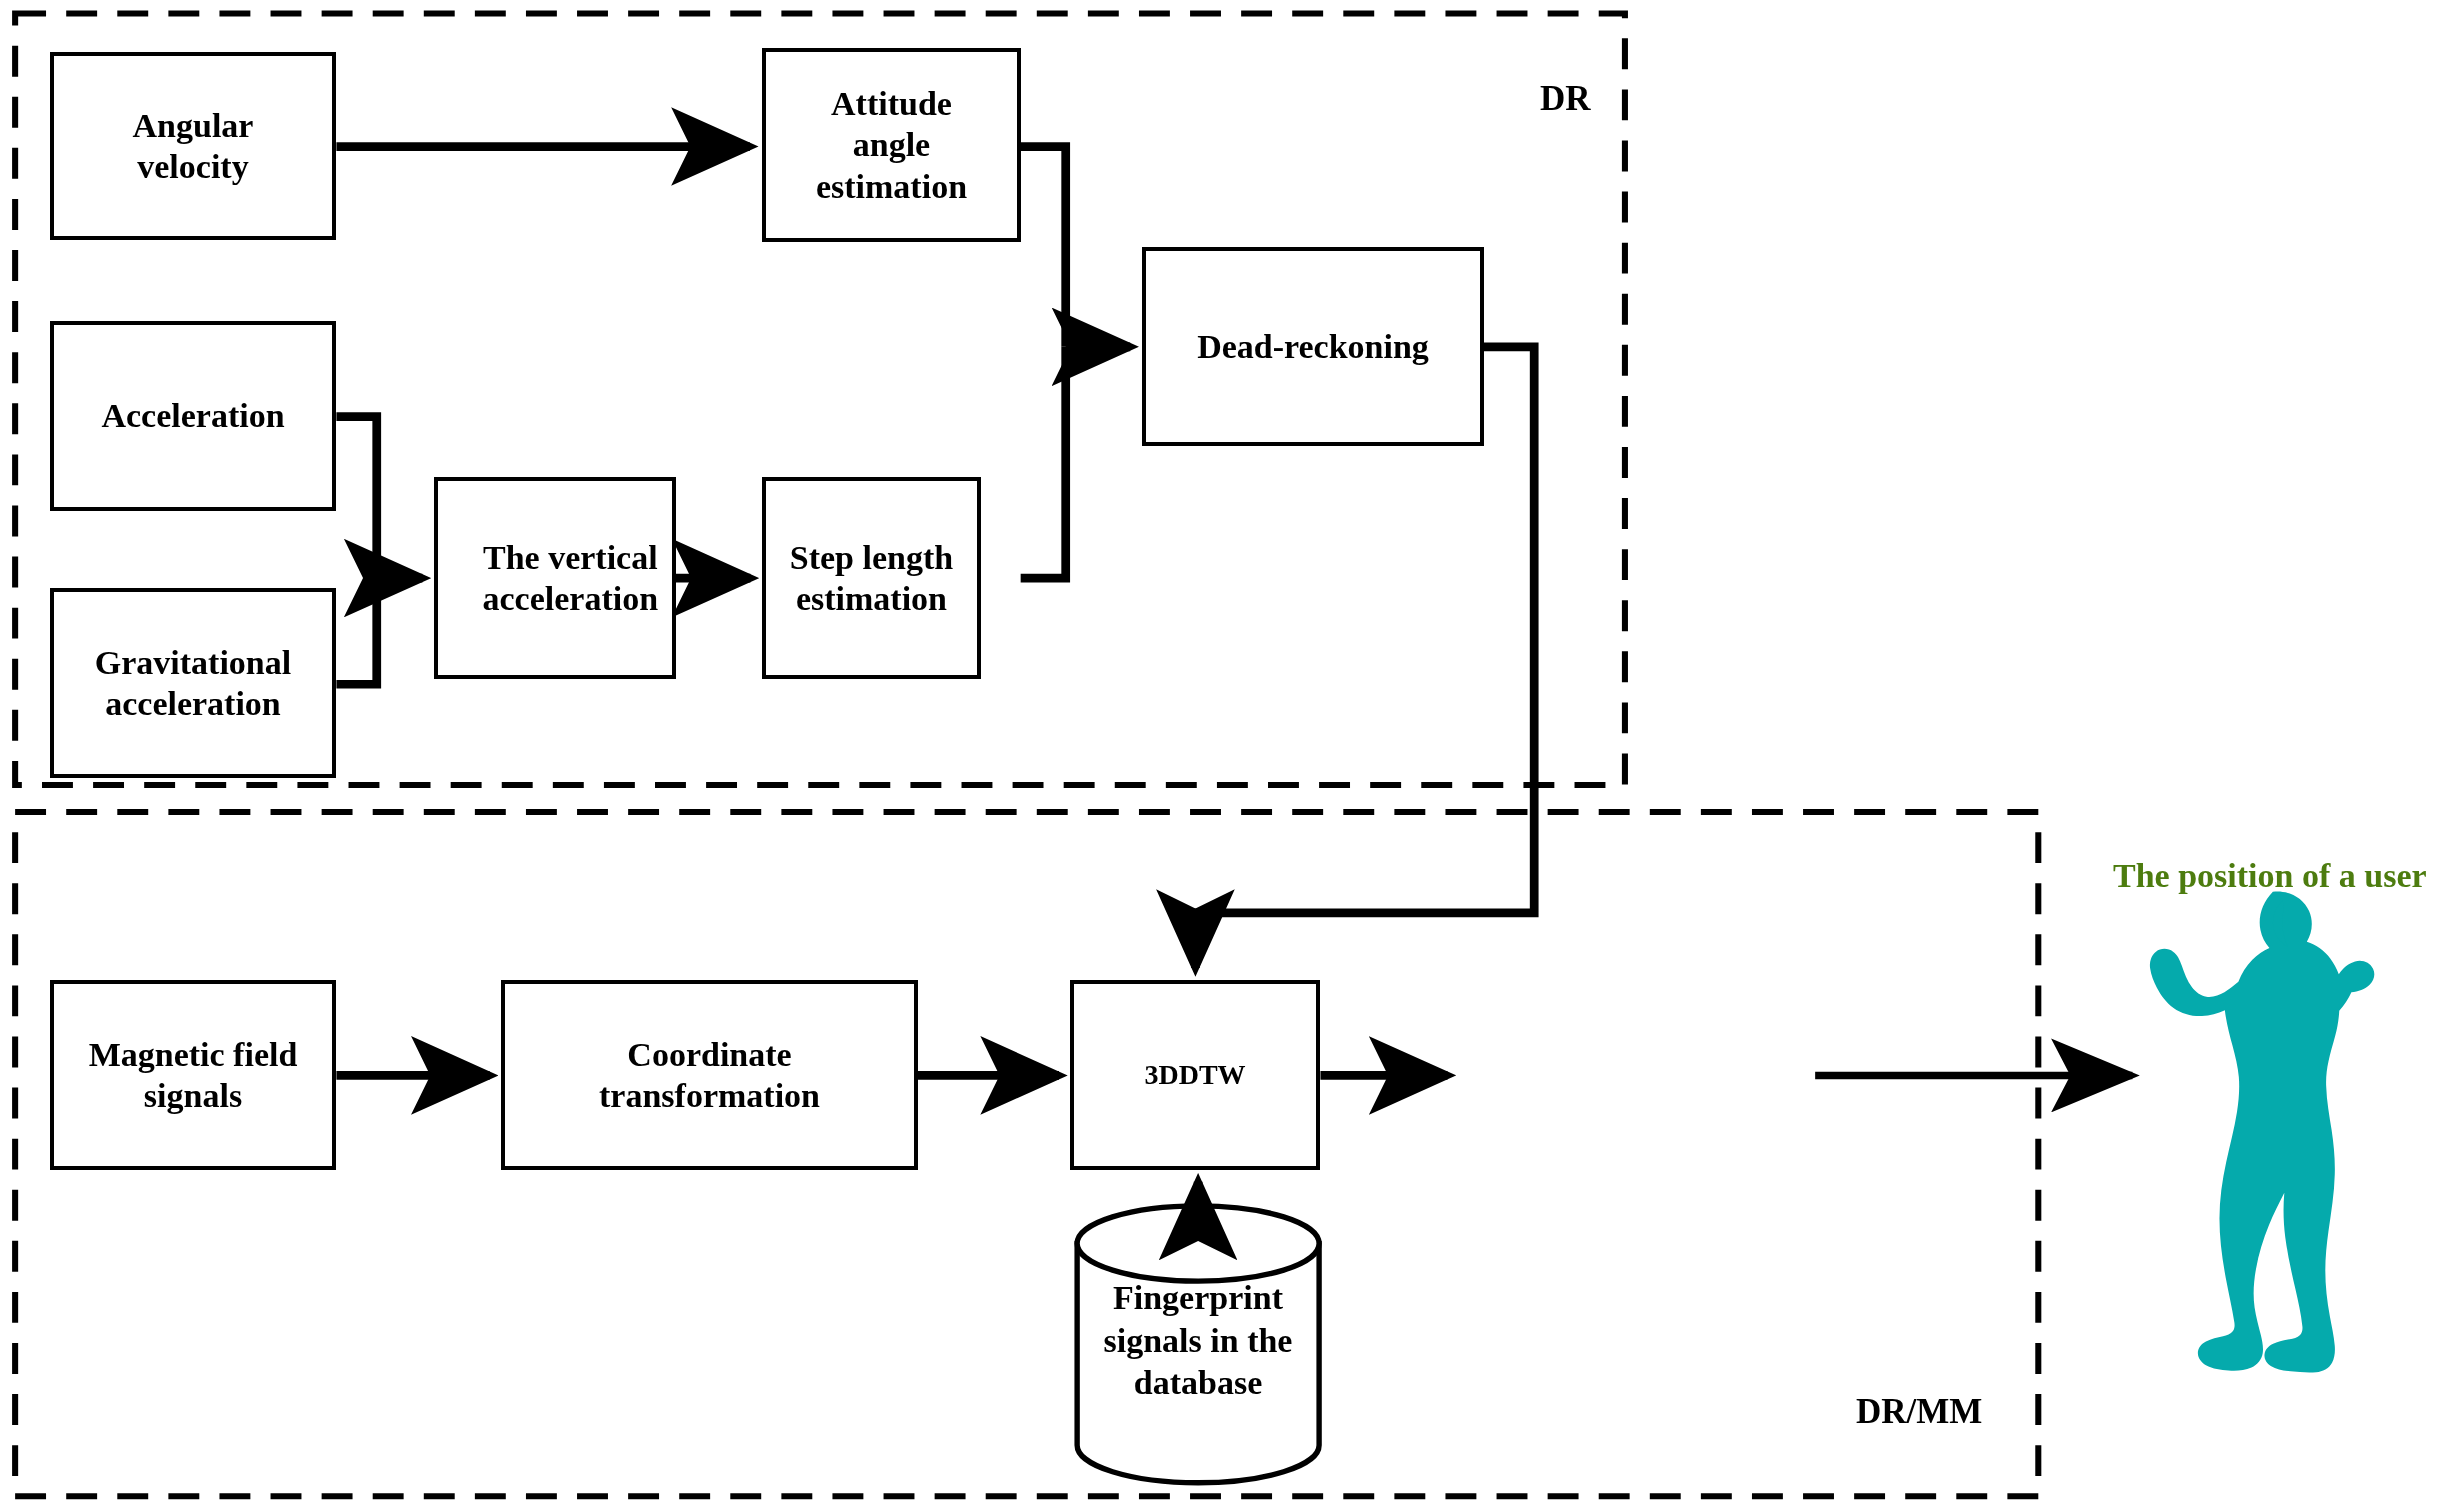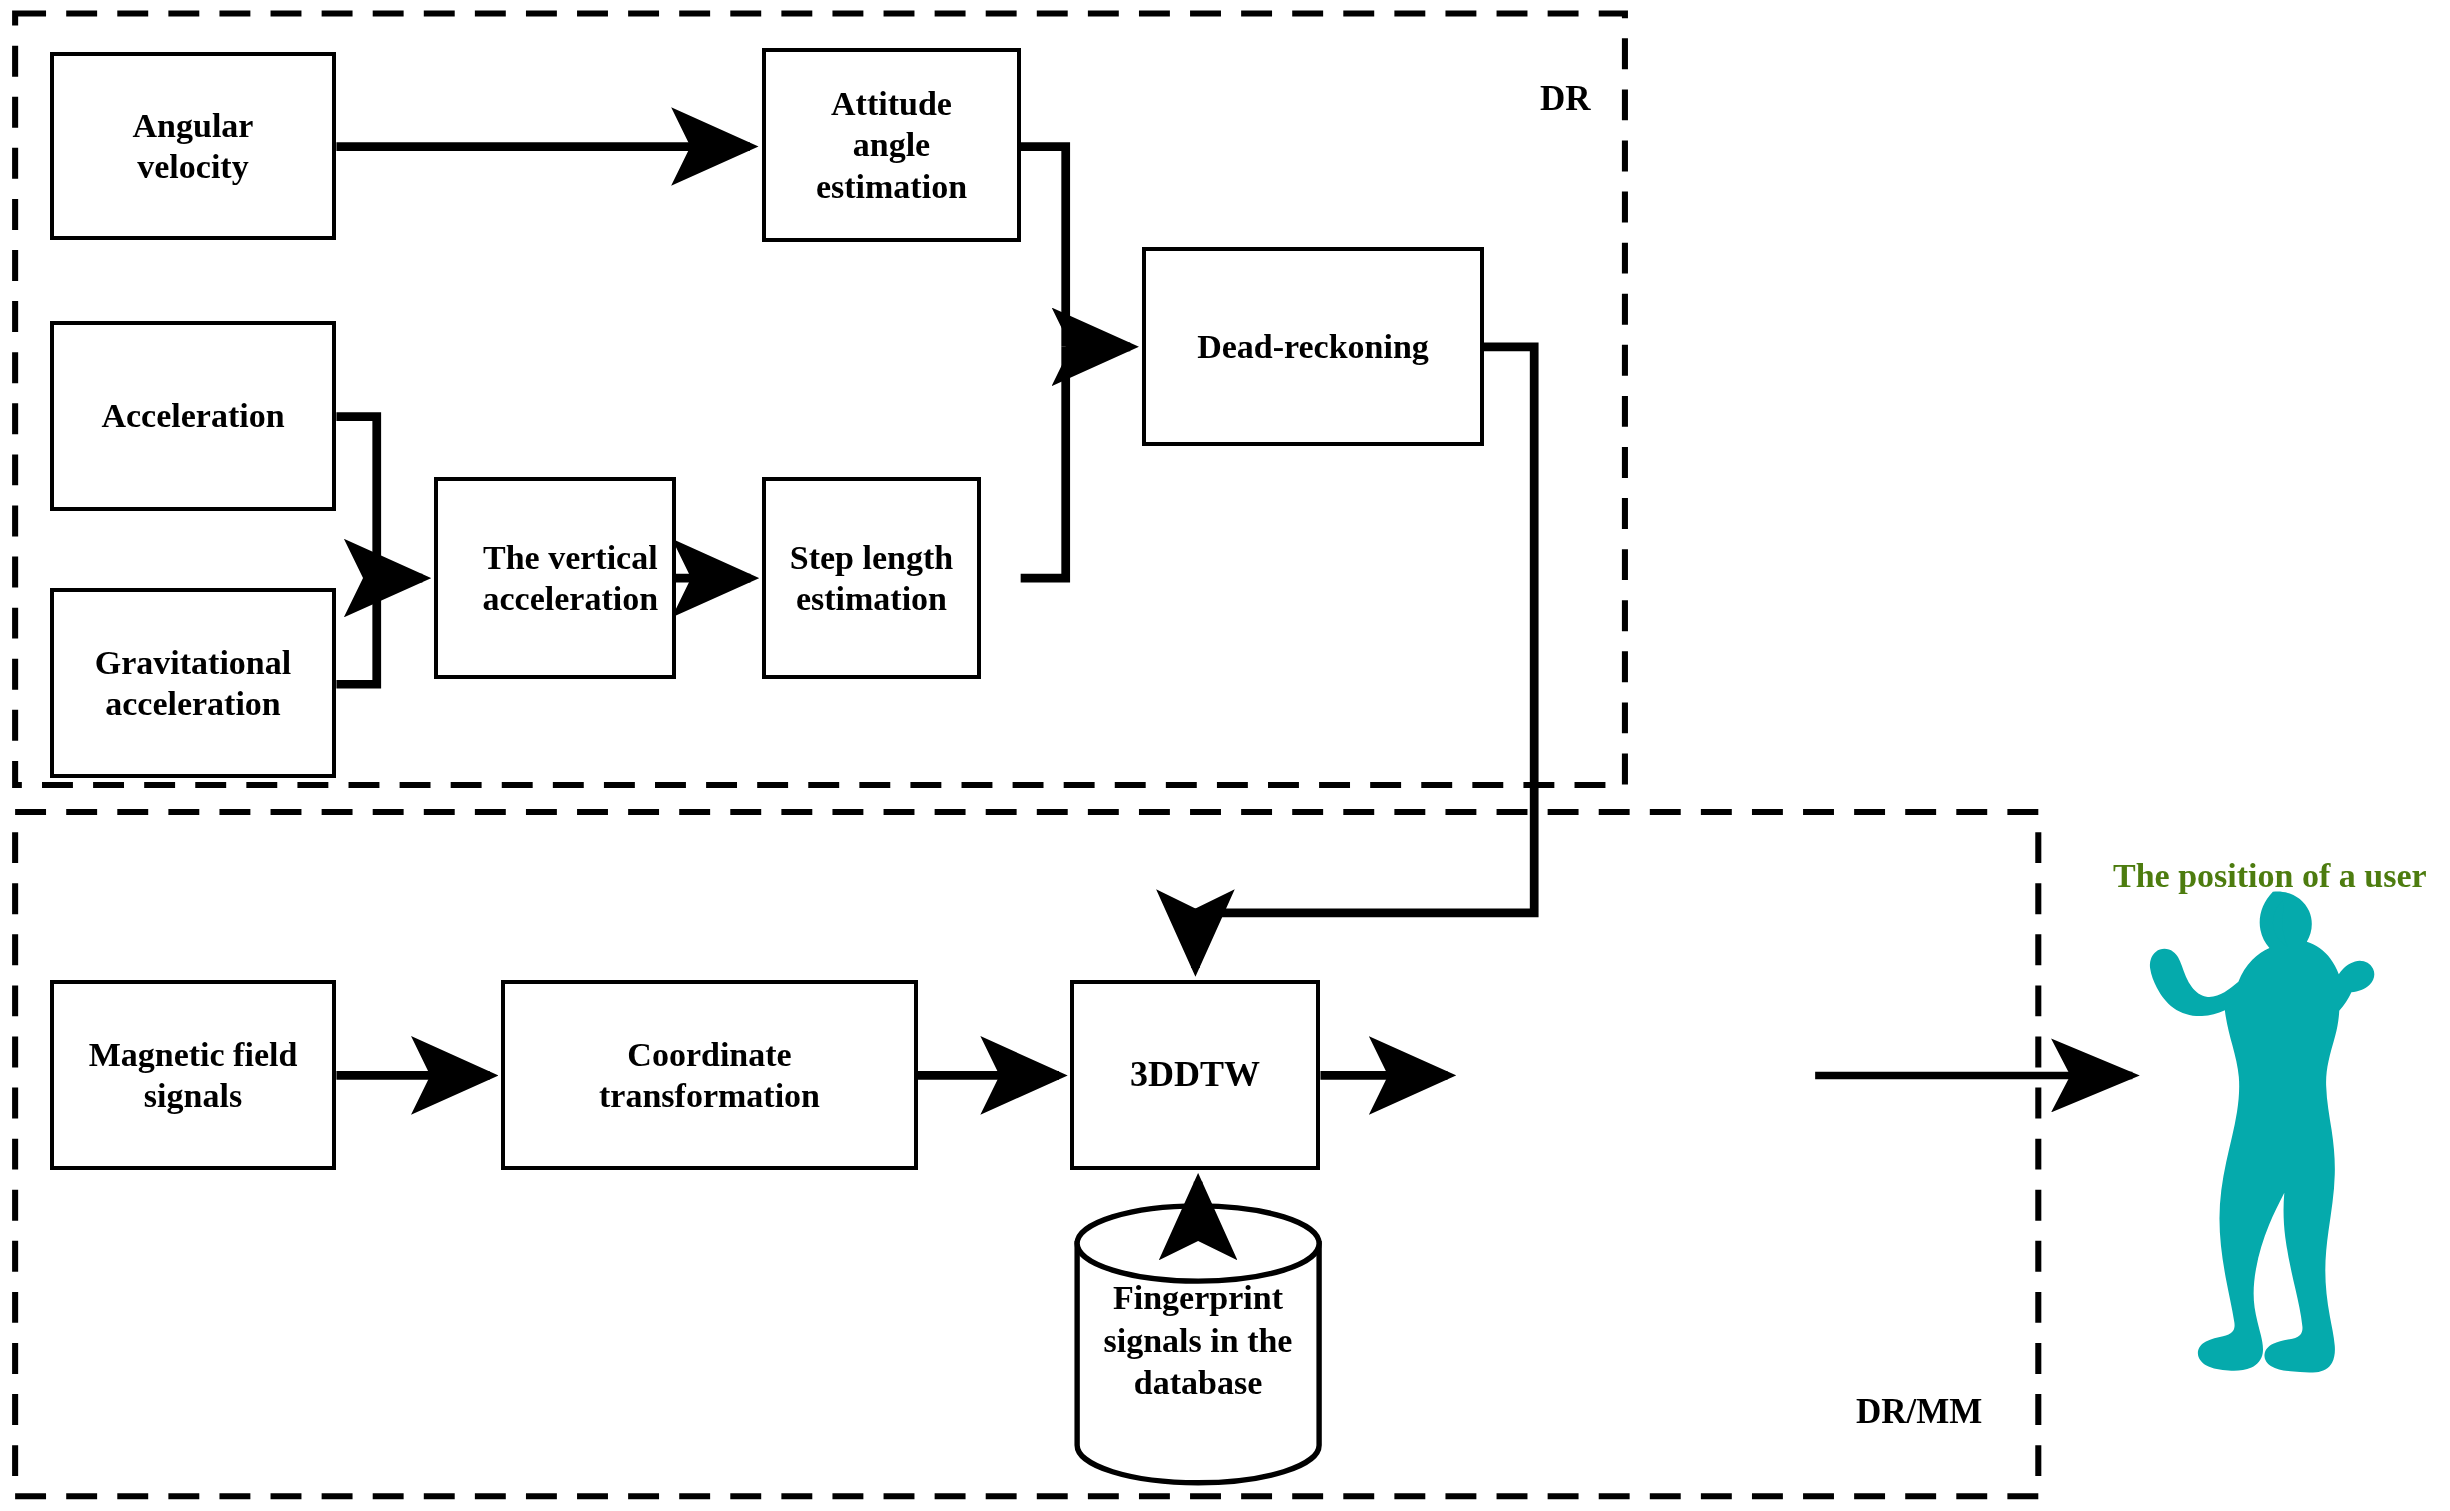--- a/index.html
+++ b/index.html
@@ -177,21 +177,21 @@
   <div class="node" style="left:50px;top:980px;width:286px;height:190px;font-size:34px;">
     <span style="white-space:pre-line;">Magnetic field
 signals</span>
   </div>
 
   <div class="node" style="left:501px;top:980px;width:417px;height:190px;font-size:34px;">
     <span style="white-space:pre-line;">Coordinate
 transformation</span>
   </div>
 
-  <div class="node" style="left:1070px;top:980px;width:250px;height:190px;font-size:36px;">
+  <div class="node" style="left:1070px;top:980px;width:250px;height:190px;font-size:28px;">
     <span style="white-space:pre-line;">3DDTW</span>
   </div>
 
 
   <div class="dbtext" style="left:1077px;top:1277px;width:242px;font-size:34px;">Fingerprint
 signals in the
 database</div>
 
   <div class="zonelabel" style="left:1540px;top:79px;font-size:35px;">DR</div>
   <div class="zonelabel" style="left:1856px;top:1392px;font-size:35px;">DR/MM</div>

